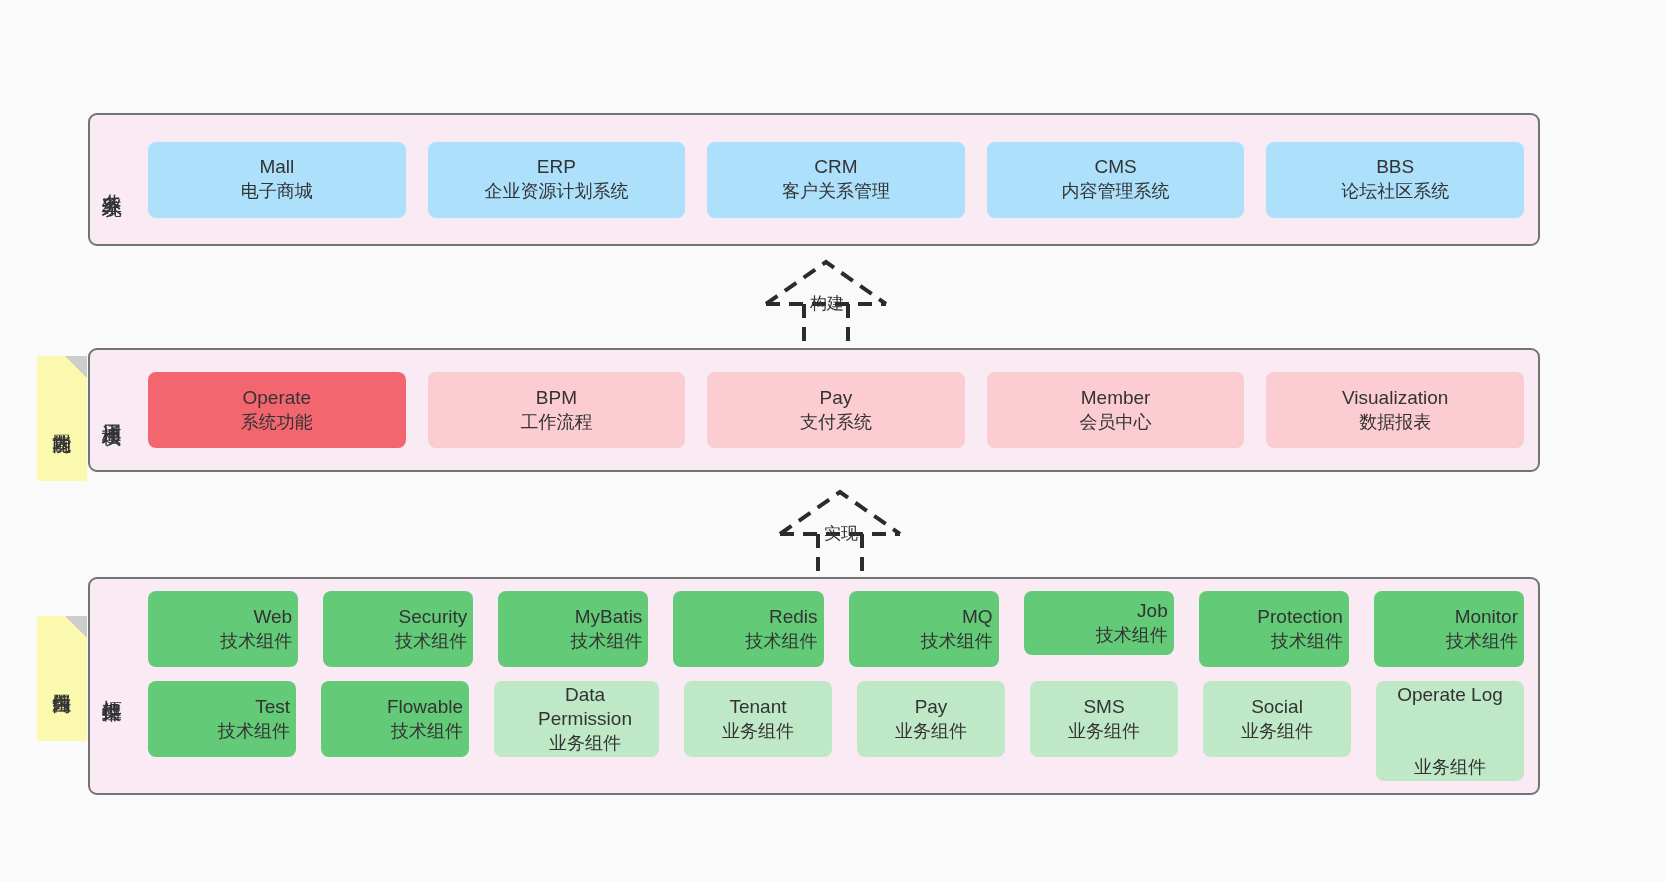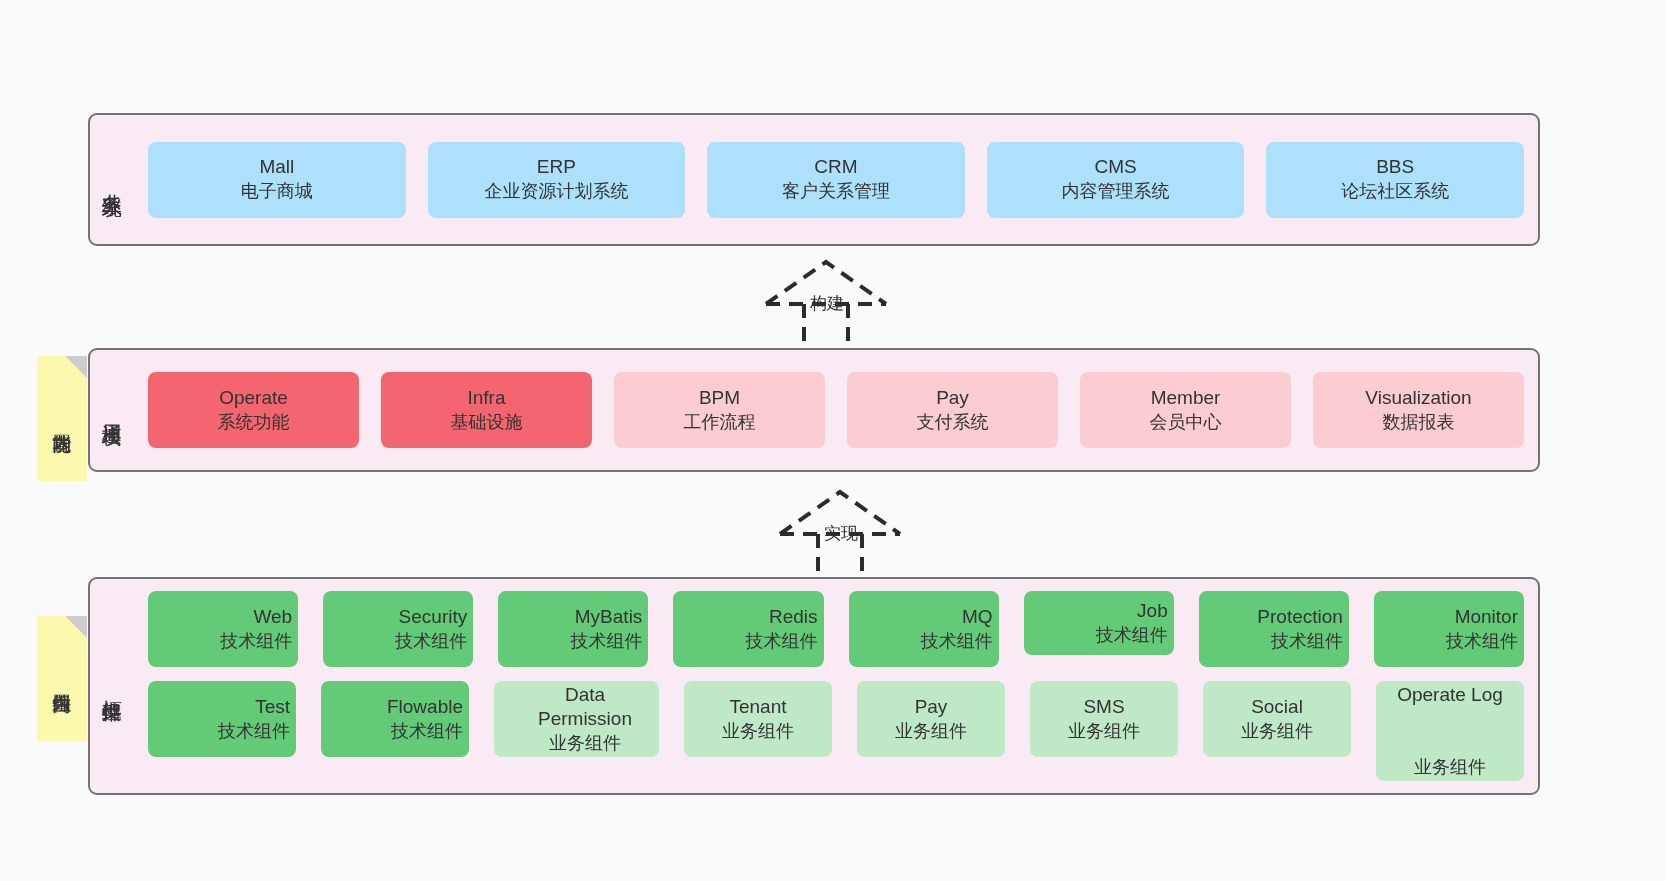--- a/index.html
+++ b/index.html
@@ -161,24 +161,20 @@
   </div>
 
   <div class="band" id="band-common" style="left:88px;top:348px;width:1452px;height:124px;">
     <div class="band-label">通用模块</div>
     <div class="band-body">
       <div class="row">
         <div class="cell c-red" style="height:76px;">
           <span class="ln">Operate</span>
           <span class="ln cn">系统功能</span>
         </div>
-        <div class="cell c-red" style="height:76px;">
-          <span class="ln">Infra</span>
-          <span class="ln cn">基础设施</span>
-        </div>
         <div class="cell c-pink" style="height:76px;">
           <span class="ln">BPM</span>
           <span class="ln cn">工作流程</span>
         </div>
         <div class="cell c-pink" style="height:76px;">
           <span class="ln">Pay</span>
           <span class="ln cn">支付系统</span>
         </div>
         <div class="cell c-pink" style="height:76px;">
           <span class="ln">Member</span>

